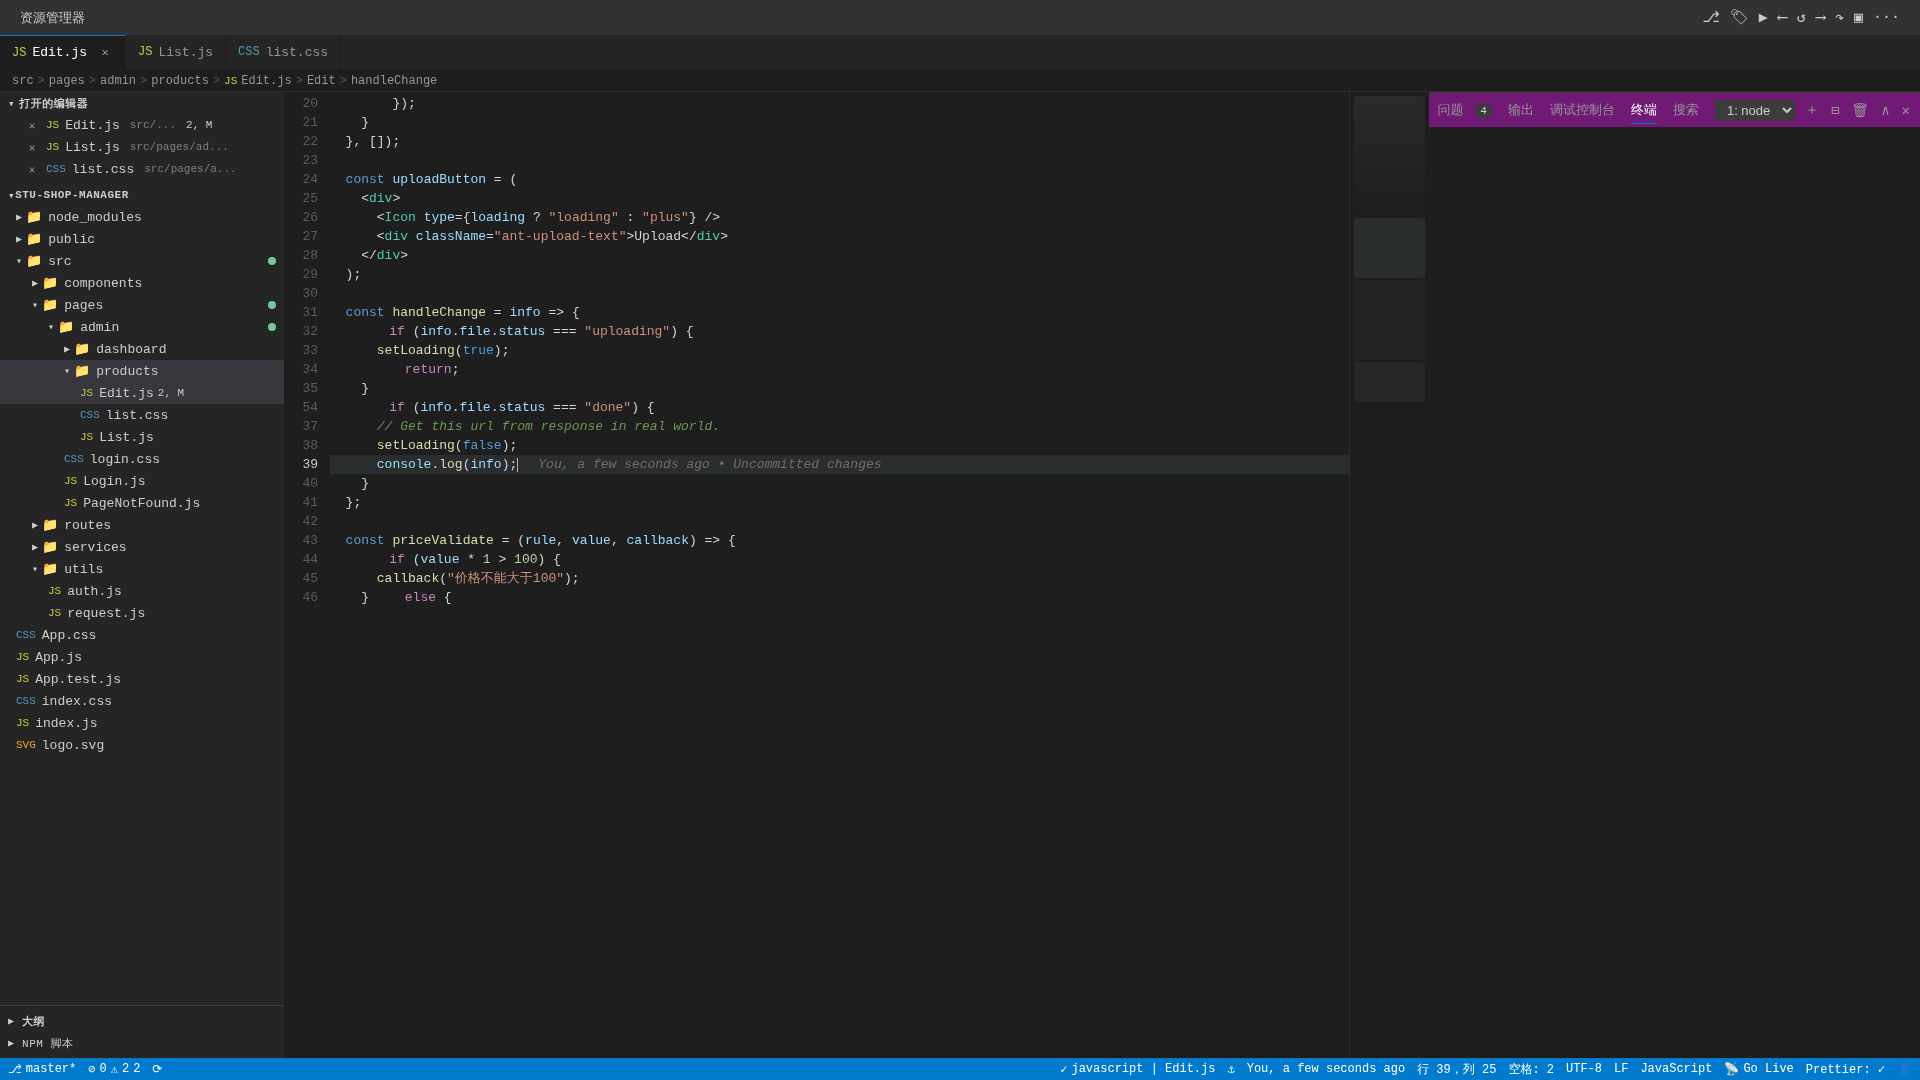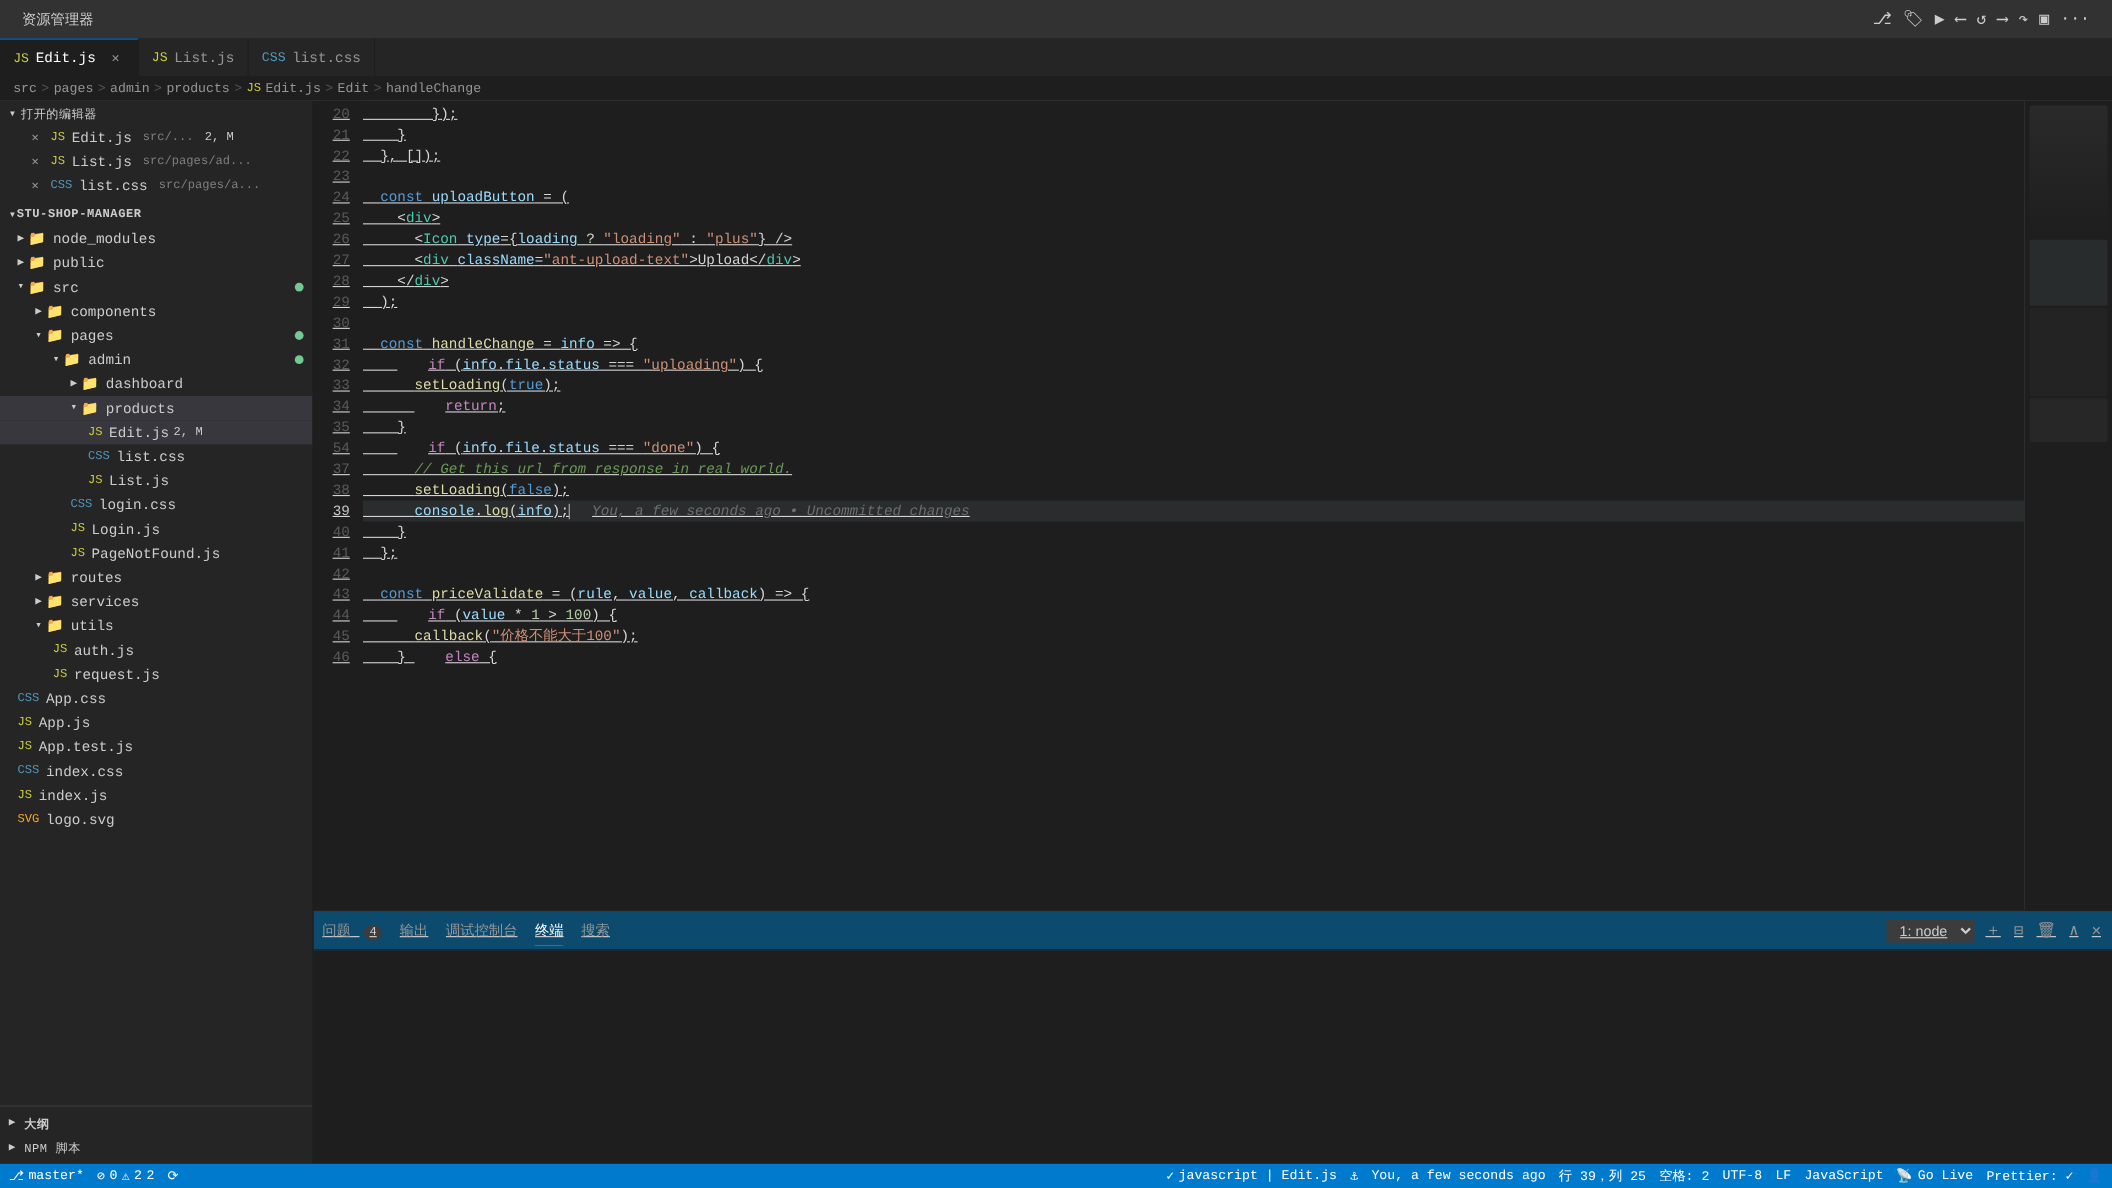--- a/index.html
+++ b/index.html
@@ -44,21 +44,21 @@
     .var { color: #9cdcfe; }
     .prop { color: #9cdcfe; }
     .num { color: #b5cea8; }
     .comment { color: #6a9955; font-style: italic; }
     .tag { color: #4ec9b0; }
     .attr { color: #9cdcfe; }
     .punct { color: #d4d4d4; }
 
     
     .terminal-panel { height: 230px; background: #1e1e1e; border-top: 1px solid #3c3c3c; display: flex; flex-direction: column; flex-shrink: 0; }
-    .terminal-tabs { height: 35px; background: #0c4a6e; display: flex; align-items: center; padding: 0 8px; gap: 16px; border-bottom: 1px solid #1e1e1e; }
+    .terminal-tabs { height: 35px; background: #701a75; display: flex; align-items: center; padding: 0 8px; gap: 16px; border-bottom: 1px solid #1e1e1e; }
     .terminal-tab { color: #969696; font-size: 13px; cursor: pointer; padding: 4px 0; }
     .terminal-tab.active { color: #ffffff; border-bottom: 1px solid #0078d4; }
     .terminal-tab .badge { background: #3c3c3c; color: #cccccc; border-radius: 10px; padding: 1px 5px; font-size: 11px; margin-left: 4px; }
     .terminal-actions { margin-left: auto; display: flex; gap: 8px; align-items: center; }
     .terminal-action-btn { color: #969696; font-size: 14px; cursor: pointer; padding: 2px; }
     .terminal-select { background: #3c3c3c; border: none; color: #cccccc; font-size: 13px; padding: 2px 8px; cursor: pointer; }
     .terminal-content { flex: 1; padding: 8px 12px; overflow-y: auto; color: #cccccc; font-size: 13px; line-height: 1.6; }
 
     
     .status-bar { height: 22px; background: #007acc; display: flex; align-items: center; padding: 0 8px; gap: 12px; flex-shrink: 0; }
@@ -126,21 +126,21 @@
   <span>handleChange</span>
 </div>
 
 <div class="main-area">
 
   <div class="sidebar" style="overflow-y:auto;">
 
     <div>
       <div class="open-editors-header" style="display:flex;align-items:center;gap:4px;">
         <span>▾</span>
-        <span style="font-size:11px;font-weight:normal;text-transform:uppercase;letter-spacing:0.5px;">打开的编辑器</span>
+        <span style="font-size:11px;font-weight:bold;text-transform:uppercase;letter-spacing:0.5px;">打开的编辑器</span>
       </div>
       <div class="open-editor-item">
         <span class="close-btn" style="font-size:11px;">✕</span>
         <span style="color:#cbcb41;font-size:11px;">JS</span>
         <span>Edit.js</span>
         <span style="color:#7f7f7f;font-size:11px;margin-left:4px;">src/...</span>
         <span style="color:#cccccc;font-size:11px;margin-left:4px;">2, M</span>
       </div>
       <div class="open-editor-item">
         <span class="close-btn" style="font-size:11px;">✕</span>
@@ -308,21 +308,21 @@
         <span class="arrow">▶</span>
         <span style="font-size:11px;font-weight:bold;text-transform:uppercase;letter-spacing:0.5px;margin-left:4px;">大纲</span>
       </div>
       <div class="folder-item" style="padding-left:8px;">
         <span class="arrow">▶</span>
         <span style="font-size:11px;font-weight:normal;text-transform:uppercase;letter-spacing:0.5px;margin-left:4px;">NPM 脚本</span>
       </div>
     </div>
   </div>
 
-  <div style="flex:1;display:flex;flex-direction:column;overflow:hidden;text-decoration:underline;">
+  <div style="flex:1;display:flex;flex-direction:row;overflow:hidden;">
     <div style="flex:1;display:flex;overflow:hidden;background:#1e1e1e;">
 
       <div class="line-numbers" style="padding-top:2px;padding-right:12px;min-width:42px;">
         <div>20</div>
           <div>21</div>
           <div>22</div>
           <div>23</div>
           <div>24</div>
         <div>25</div>
           <div>26</div>

